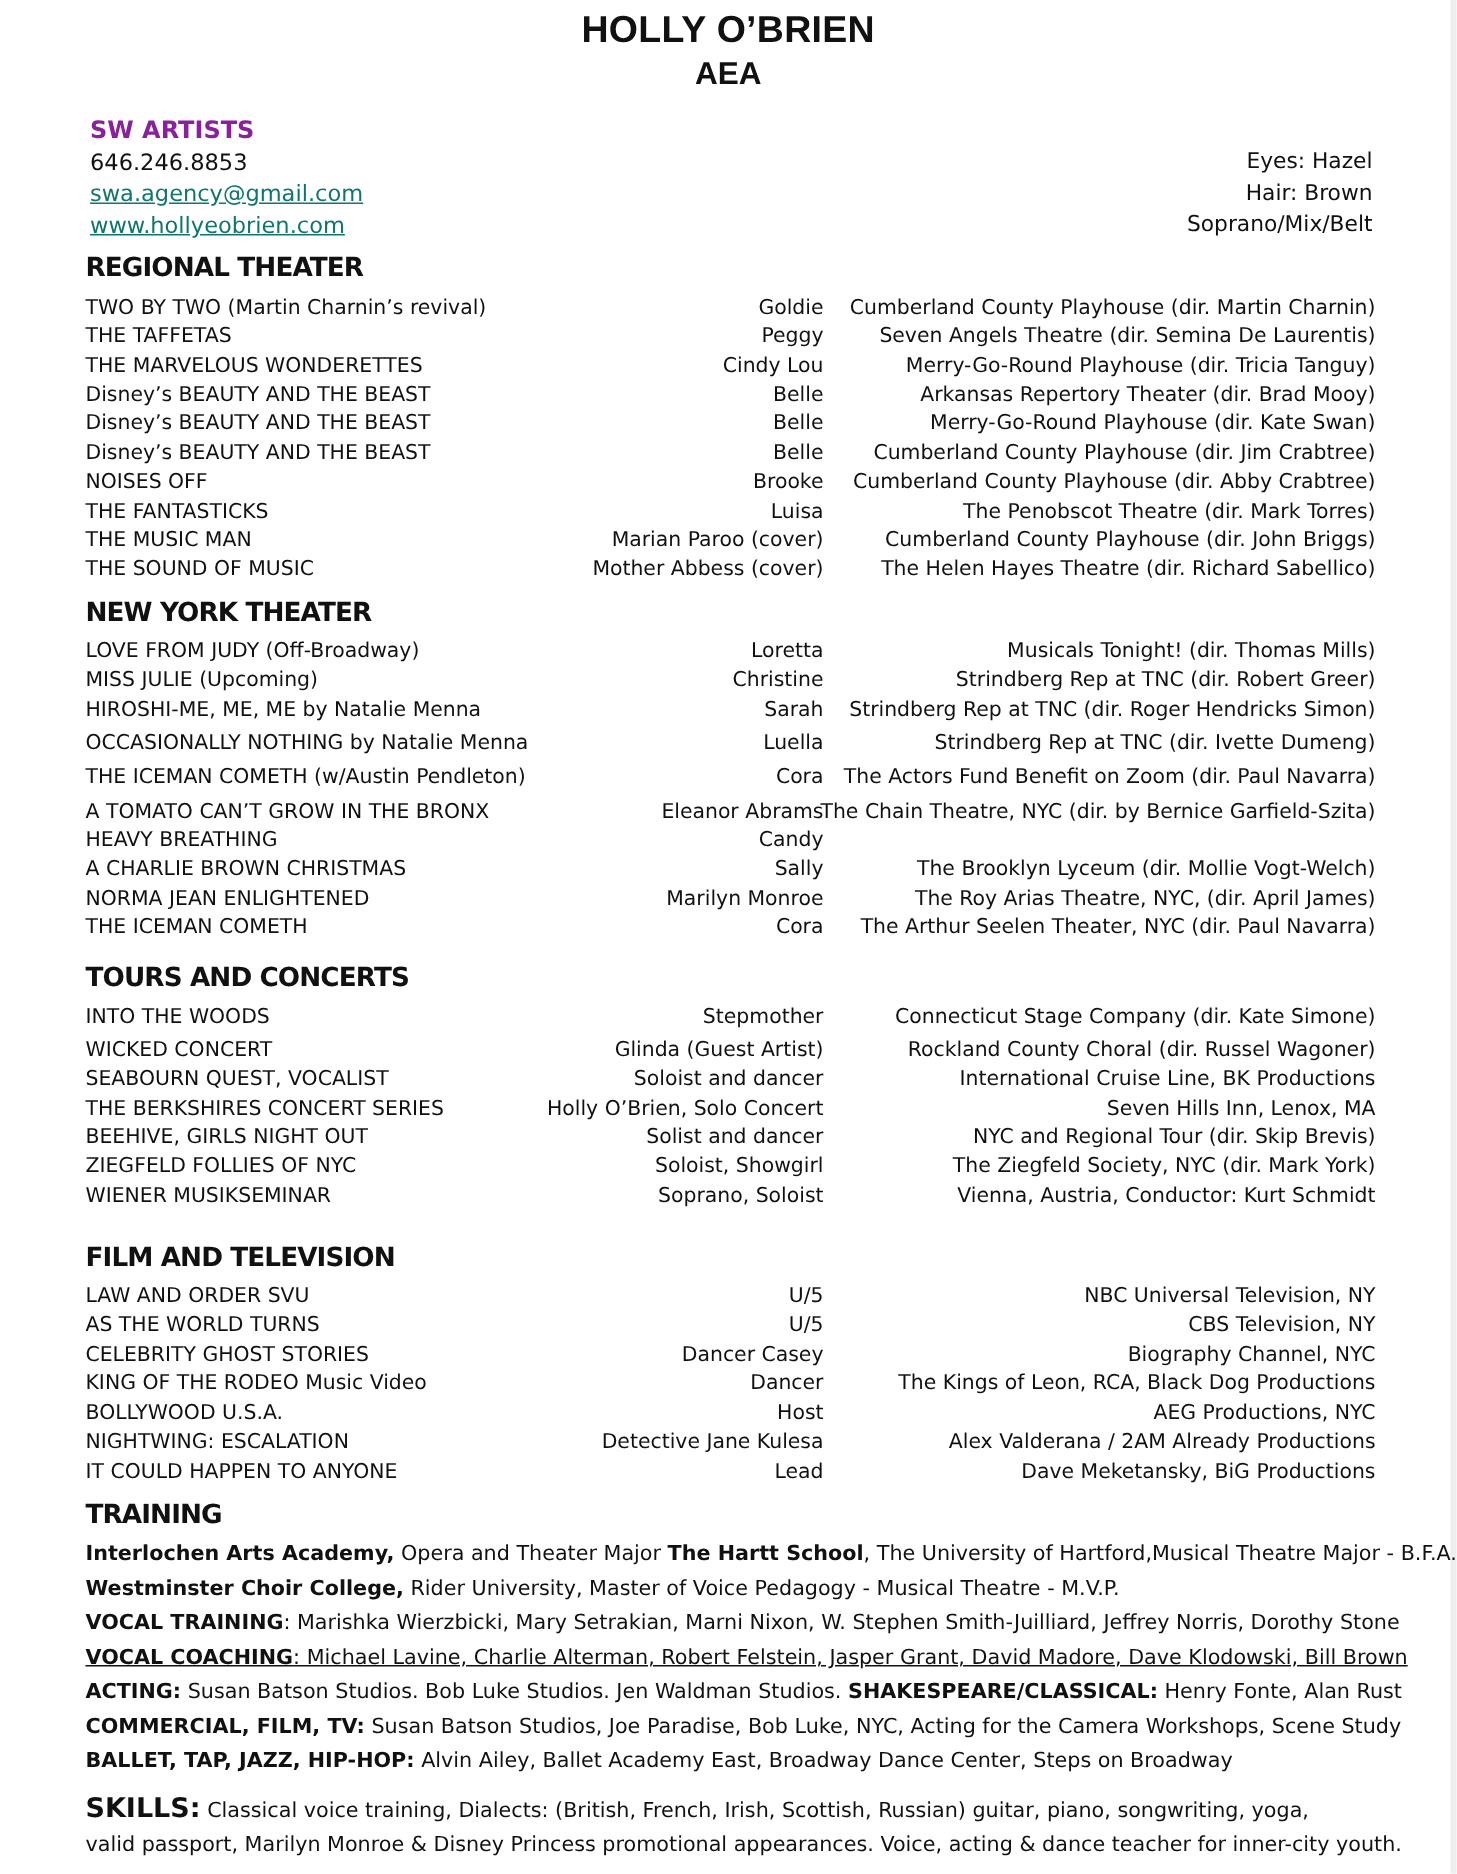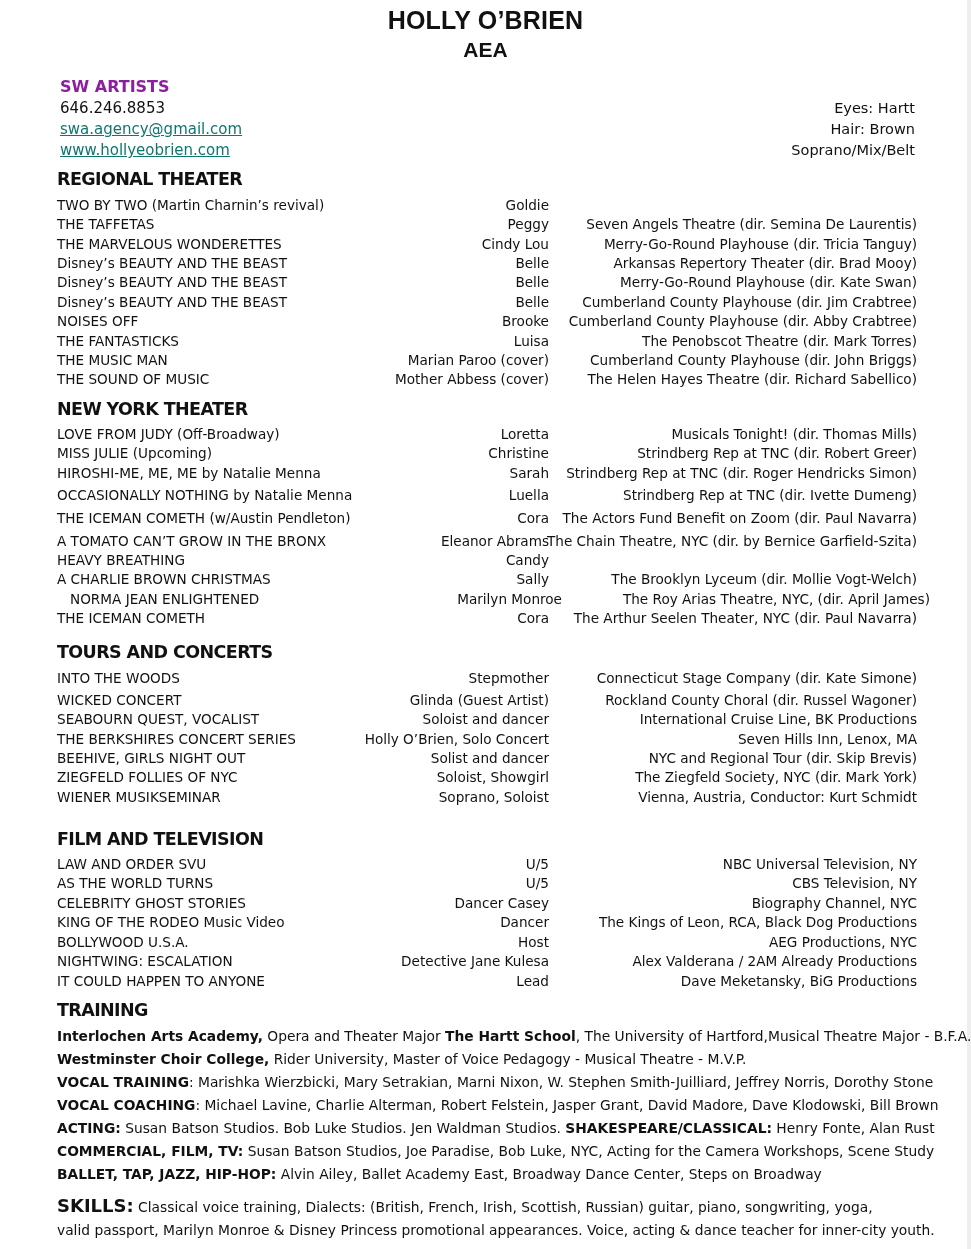--- a/index.html
+++ b/index.html
@@ -38,29 +38,30 @@
 
 <div class="agency">SW ARTISTS</div>
 <div class="contact" style="top:99px;">646.246.8853</div>
 <div class="contact" style="top:120px;">
   <a>swa.agency@gmail.com</a>
 </div>
 <div class="contact" style="top:141px;">
   <a>www.hollyeobrien.com</a>
 </div>
 
-<div class="stats" style="top:100px;">Eyes: Hartt</div>
+<div class="stats" style="top:100px;">Eyes: Hazel</div>
 <div class="stats" style="top:121px;">Hair: Brown</div>
 <div class="stats" style="top:142px;">Soprano/Mix/Belt</div>
 
 <div class="sec-title" style="top:169px;">REGIONAL THEATER</div>
 <div id="regional-rows">
     <div class="row" style="top: 197px;">
       <span class="c1">TWO BY TWO (Martin Charnin’s revival)</span>
       <span class="c2">Goldie</span>
+      <span class="c3">Cumberland County Playhouse (dir. Martin Charnin)</span>
     </div>
     <div class="row" style="top: 216px;">
       <span class="c1">THE TAFFETAS</span>
       <span class="c2">Peggy</span>
       <span class="c3">Seven Angels Theatre (dir. Semina De Laurentis)</span>
     </div>
     <div class="row" style="top: 236px;">
       <span class="c1">THE MARVELOUS WONDERETTES</span>
       <span class="c2">Cindy Lou</span>
       <span class="c3">Merry-Go-Round Playhouse (dir. Tricia Tanguy)</span>
@@ -136,21 +137,21 @@
     </div>
     <div class="row" style="top: 552px;">
       <span class="c1">HEAVY BREATHING</span>
       <span class="c2">Candy</span>
     </div>
     <div class="row" style="top: 571px;">
       <span class="c1">A CHARLIE BROWN CHRISTMAS</span>
       <span class="c2">Sally</span>
       <span class="c3">The Brooklyn Lyceum (dir. Mollie Vogt-Welch)</span>
     </div>
-    <div class="row" style="top: 591px; margin-left: 13px;">
+    <div class="row" style="top: 591px;">
       <span class="c1">NORMA JEAN ENLIGHTENED</span>
       <span class="c2">Marilyn Monroe</span>
       <span class="c3">The Roy Arias Theatre, NYC, (dir. April James)</span>
     </div>
     <div class="row" style="top: 610px;">
       <span class="c1">THE ICEMAN COMETH</span>
       <span class="c2">Cora</span>
       <span class="c3">The Arthur Seelen Theater, NYC (dir. Paul Navarra)</span>
     </div>
   </div>
@@ -231,21 +232,21 @@
       <span class="c2">Lead</span>
       <span class="c3">Dave Meketansky, BiG Productions</span>
     </div>
   </div>
 
 <div class="sec-title" style="top:1000px;">TRAINING</div>
 <div id="training-lines">
     <div class="tr" style="top: 1028px;"><b>Interlochen Arts Academy,</b><span> Opera and Theater Major  </span><b>The Hartt School</b><span>, The University of Hartford,Musical Theatre Major - B.F.A.</span></div>
     <div class="tr" style="top: 1051px;"><b>Westminster Choir College,</b><span> Rider University, Master of Voice Pedagogy - Musical Theatre - M.V.P.</span><b></b><span></span></div>
     <div class="tr" style="top: 1074px;"><b>VOCAL TRAINING</b><span>: Marishka Wierzbicki, Mary Setrakian, Marni Nixon, W. Stephen Smith-Juilliard, Jeffrey Norris, Dorothy Stone</span><b></b><span></span></div>
-    <div class="tr" style="top: 1097px;"><b>VOCAL COACHING</b><span>: Michael Lavine, Charlie Alterman, Robert Felstein, Jasper Grant, David Madore,  Dave Klodowski, Bill Brown</span><b></b><span></span></div>
+    <div class="tr" style="top: 1097px; text-decoration: underline;"><b>VOCAL COACHING</b><span>: Michael Lavine, Charlie Alterman, Robert Felstein, Jasper Grant, David Madore,  Dave Klodowski, Bill Brown</span><b></b><span></span></div>
     <div class="tr" style="top: 1120px;"><b>ACTING:</b><span> Susan Batson Studios. Bob Luke Studios.   Jen Waldman Studios.  </span><b>SHAKESPEARE/CLASSICAL:</b><span> Henry Fonte, Alan Rust</span></div>
     <div class="tr" style="top: 1143px;"><b>COMMERCIAL, FILM, TV:</b><span> Susan Batson Studios,  Joe Paradise, Bob Luke, NYC, Acting for the Camera Workshops, Scene Study</span><b></b><span></span></div>
     <div class="tr" style="top: 1166px;"><b>BALLET, TAP, JAZZ, HIP-HOP:</b><span> Alvin Ailey, Ballet Academy East, Broadway Dance Center, Steps on Broadway</span><b></b><span></span></div>
   </div>
 
 <div class="tr" style="top:1195px;">
   <span class="skills-title">SKILLS:</span><span> Classical voice training, Dialects: (British, French, Irish, Scottish, Russian) guitar, piano, songwriting, yoga,</span>
 </div>
 <div class="tr" style="top:1222px;">valid passport, Marilyn Monroe &amp; Disney Princess promotional appearances. Voice, acting &amp; dance teacher for inner-city youth.</div>
 

